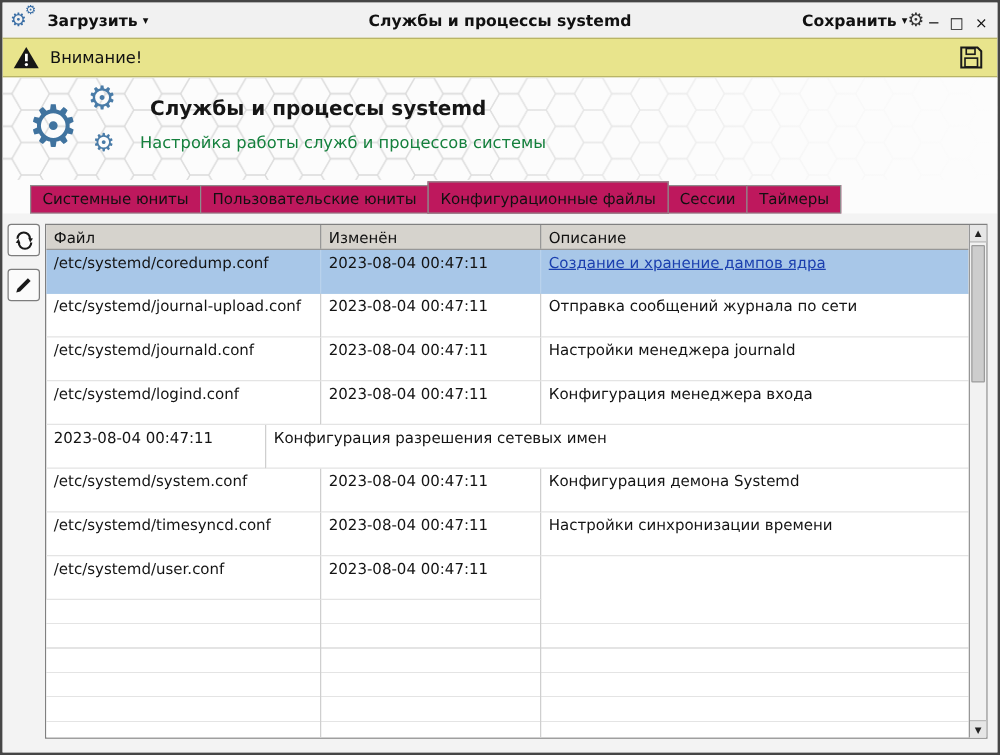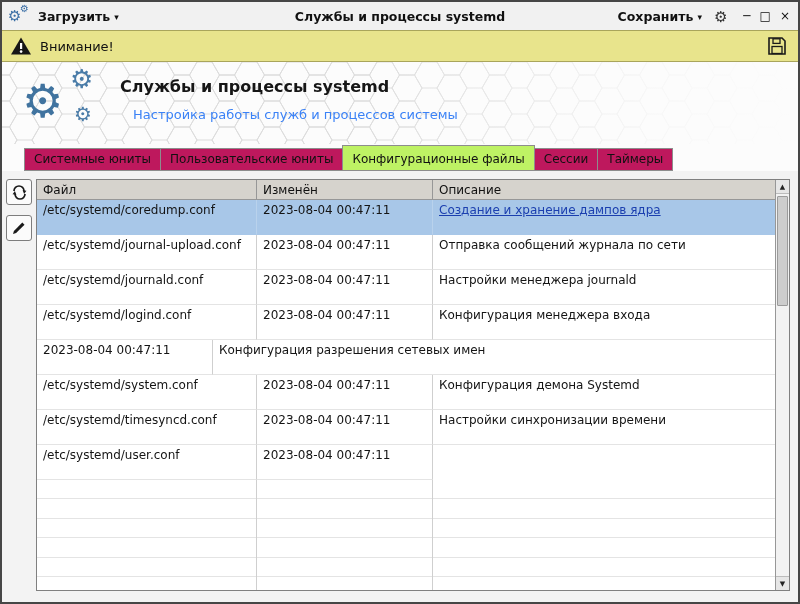--- a/index.html
+++ b/index.html
@@ -13,21 +13,21 @@
   .titlebar { height:28px; flex-shrink:0; background:#f1f1f1; display:flex; align-items:center;
               padding:0 8px 0 6px; position:relative; }
   .app-icon { position:relative; width:24px; height:24px; margin-right:6px; flex-shrink:0; }
   .app-icon .g1 { position:absolute; left:0; top:5px; font-size:15px; line-height:1; color:#3a6ea5; }
   .app-icon .g2 { position:absolute; left:12px; top:0; font-size:10px; line-height:1; color:#3a6ea5; }
   .tb-btn { display:flex; align-items:center; gap:4px; background:transparent; border:none;
             font-family:inherit; font-size:12.5px; font-weight:bold; color:#111; cursor:pointer; }
   .tb-btn .dd { font-size:9px; margin-top:2px; }
   .window-title { position:absolute; left:0; right:0; text-align:center; font-size:12.5px;
                   font-weight:bold; color:#111; pointer-events:none; }
-  .right-group { margin-left:auto; display:flex; align-items:center; gap:12px; }
+  .right-group { margin-left:auto; display:flex; align-items:flex-end; }
   .gear-btn { background:transparent; border:none; font-size:15px; line-height:1; color:#333; cursor:pointer; }
   .win-btns { display:flex; align-items:center; gap:9px; margin-left:4px; }
   .wbtn { font-size:12px; color:#111; cursor:pointer; line-height:1; }
 
   
   .warning-bar { height:32px; flex-shrink:0; background:#e8e48c; border-top:1px solid #a9a55b;
                  border-bottom:1px solid #a9a55b; display:flex; align-items:center;
                  padding:0 10px 0 8px; gap:8px; }
   .warning-text { font-size:13px; color:#111; }
   .floppy-btn { margin-left:auto; background:transparent; border:none; cursor:pointer;
@@ -36,28 +36,28 @@
   
   .header { height:82px; flex-shrink:0; background:#fcfcfc; position:relative; overflow:hidden; }
   .hex-bg { position:absolute; left:0; top:0; width:100%; height:100%; }
   .hex-fade { position:absolute; inset:0;
               background:linear-gradient(to right, rgba(252,252,252,0) 45%, rgba(252,252,252,0.85) 82%, #fcfcfc 100%); }
   .header-gears { position:absolute; left:20px; top:4px; width:90px; height:74px; color:#40739f; }
   .hg1 { position:absolute; left:0; top:12px; font-size:46px; line-height:1; }
   .hg2 { position:absolute; left:48px; top:0; font-size:26px; line-height:1; color:#4a7ca8; }
   .hg3 { position:absolute; left:52px; top:38px; font-size:20px; line-height:1; color:#4a7ca8; }
   .header-title { position:absolute; left:118px; top:15px; font-size:16px; font-weight:bold; color:#161616; }
-  .header-subtitle { position:absolute; left:131px; top:45px; font-size:13px; color:#3b82f6; }
+  .header-subtitle { position:absolute; left:110px; top:45px; font-size:13px; color:#15803d; }
 
   
   .tabs { height:27px; flex-shrink:0; display:flex; align-items:flex-end; padding-left:22px;
           background:#fcfcfc; }
   .tab { border:1px solid #8d8d8d; background:#be185d; padding:4px 9px 5px; font-size:12px;
          line-height:1.1; height:23px; white-space:nowrap; color:#111; cursor:pointer; margin-right:-1px; }
-  .tab.active { background:#bef264; height:26px; padding-top:7px; position:relative; z-index:2; }
+  .tab.active { background:#be185d; height:26px; padding-top:7px; position:relative; z-index:2; }
 
   
   .content { flex:1; min-height:0; display:flex; padding:8px 8px 11px 4px; background:#f3f3f3; }
   .side-toolbar { width:30px; flex-shrink:0; display:flex; flex-direction:column; gap:10px;
                   align-items:flex-start; }
   .tool-btn { width:26px; height:26px; border:1px solid #7d7d7d; border-radius:3px; background:#fbfbfb;
               display:flex; align-items:center; justify-content:center; cursor:pointer; padding:0; }
 
   .table { flex:1; min-width:0; display:flex; border:1px solid #808080; background:#fff; }
   .table-main { flex:1; min-width:0; display:flex; flex-direction:column; overflow:hidden; }

